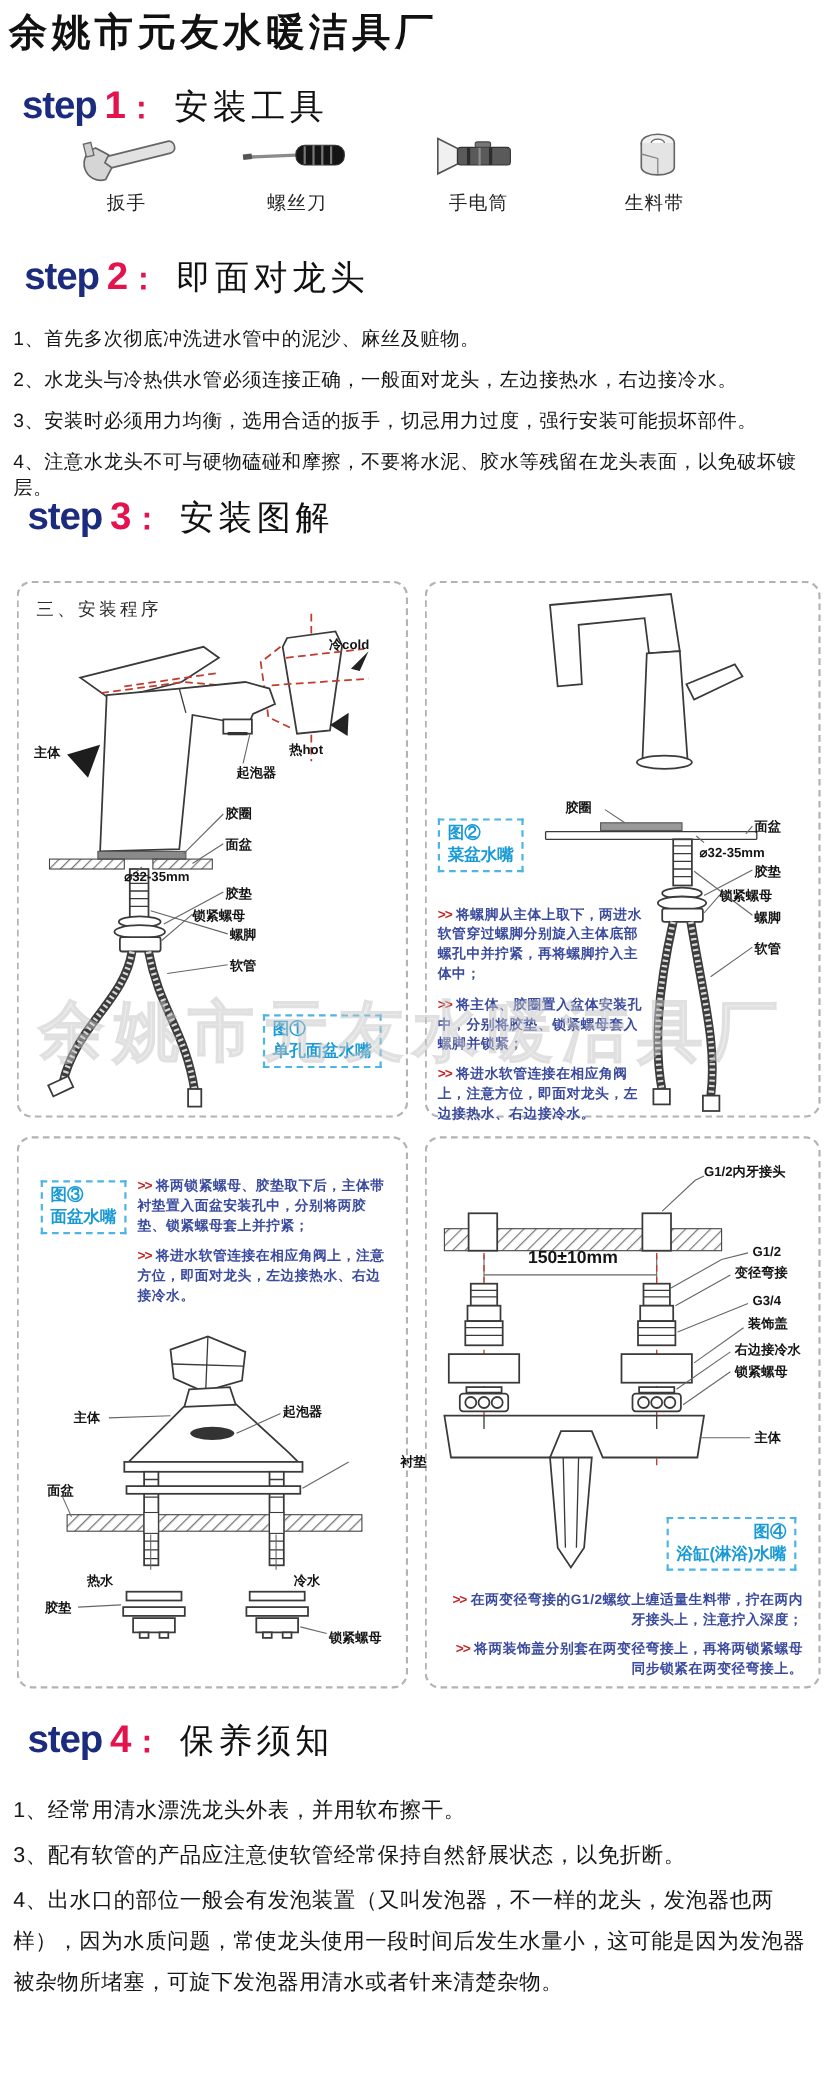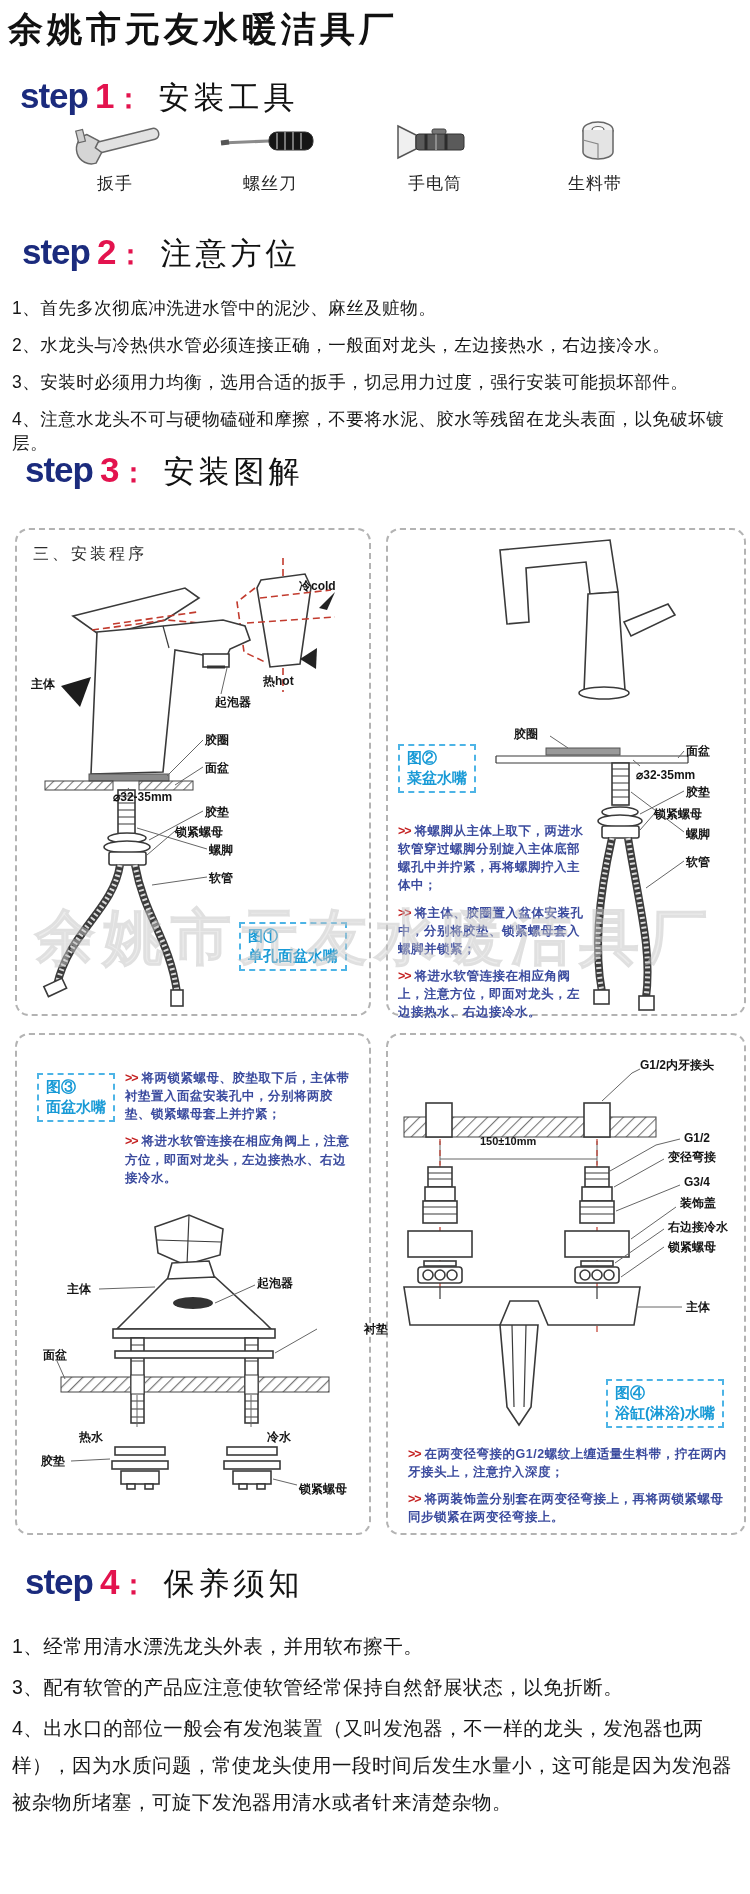--- a/index.html
+++ b/index.html
@@ -91,21 +91,21 @@
       <ellipse cx="58" cy="12" rx="15" ry="8" fill="#f2f2f2" stroke="#666" stroke-width="1.5"></ellipse>
       <ellipse cx="58" cy="12" rx="6" ry="3.5" fill="#fff" stroke="#666" stroke-width="1.2"></ellipse>
       <path d="M43,12 L43,34 a15,7 0 0 0 30,0 L73,12" fill="#e4e4e4" stroke="#666" stroke-width="1.5"></path>
       <path d="M43,22 L58,26 L58,40" fill="none" stroke="#888" stroke-width="1.2"></path>
     </svg>
     <span class="tlabel">生料带</span>
   </div>
 </div>
 
 <div class="step-line" style="top:232px;left:22px;">
-  <span class="sw">step</span><span class="sn">2</span><span class="sc">：</span><span class="st">注意方位</span>
+  <span class="sw">step</span><span class="sn">2</span><span class="sc">：</span><span class="st">即面对龙头</span>
 </div>
 
 <div class="notes" style="top:296px;">
   <div class="nline">1、首先多次彻底冲洗进水管中的泥沙、麻丝及赃物。</div>
   <div class="nline">2、水龙头与冷热供水管必须连接正确，一般面对龙头，左边接热水，右边接冷水。</div>
   <div class="nline">3、安装时必须用力均衡，选用合适的扳手，切忌用力过度，强行安装可能损坏部件。</div>
   <div class="nline">4、注意水龙头不可与硬物磕碰和摩擦，不要将水泥、胶水等残留在龙头表面，以免破坏镀层。</div>
 </div>
 
 <div class="step-line" style="top:450px;left:25px;">
@@ -294,21 +294,21 @@
   <span class="lbl" style="left:50px;top:246px;">主体</span>
   <span class="lbl" style="left:240px;top:240px;">起泡器</span>
   <span class="lbl" style="left:302px;top:286px;margin-left:45px;">衬垫</span>
   <span class="lbl" style="left:26px;top:312px;">面盆</span>
   <span class="lbl" style="left:62px;top:394px;">热水</span>
   <span class="lbl" style="left:250px;top:394px;">冷水</span>
   <span class="lbl" style="left:24px;top:418px;">胶垫</span>
   <span class="lbl" style="left:282px;top:446px;">锁紧螺母</span>
 </div>
 
-<div class="panel" style="left:386px;top:1033px;width:356px;height:498px;">
+<div class="panel" style="left:386px;top:1033px;width:356px;height:498px;text-align:right;">
   <svg class="psvg" width="356" height="498" viewBox="0 0 356 498">
     <defs>
       <pattern id="hD" width="8" height="8" patternUnits="userSpaceOnUse" patternTransform="rotate(45)">
         <line x1="0" y1="0" x2="0" y2="8" stroke="#777" stroke-width="2.2"></line>
       </pattern>
     </defs>
 
     <rect x="16" y="82" width="252" height="20" fill="url(#hD)" stroke="#444"></rect>
     <rect x="38" y="68" width="26" height="34" class="ln"></rect>
     <rect x="196" y="68" width="26" height="34" class="ln"></rect>
@@ -350,21 +350,21 @@
 
     <polyline points="222,136 268,110 292,104" class="ld"></polyline>
     <line x1="226" y1="152" x2="276" y2="124" class="ld"></line>
     <line x1="228" y1="176" x2="292" y2="150" class="ld"></line>
     <line x1="243" y1="204" x2="288" y2="172" class="ld"></line>
     <line x1="227" y1="228" x2="276" y2="194" class="ld"></line>
     <line x1="233" y1="242" x2="276" y2="212" class="ld"></line>
     <line x1="248" y1="272" x2="294" y2="272" class="ld"></line>
   </svg>
   <span class="lbl" style="left:252px;top:22px;">G1/2内牙接头</span>
-  <span class="lbl" style="left:92px;top:100px;font-size:11px;">150±10mm</span>
+  <span class="lbl" style="left:92px;top:100px;font-size:16px;">150±10mm</span>
   <span class="lbl" style="left:296px;top:96px;">G1/2</span>
   <span class="lbl" style="left:280px;top:114px;">变径弯接</span>
   <span class="lbl" style="left:296px;top:140px;">G3/4</span>
   <span class="lbl" style="left:292px;top:160px;">装饰盖</span>
   <span class="lbl" style="left:280px;top:184px;">右边接冷水</span>
   <span class="lbl" style="left:280px;top:204px;">锁紧螺母</span>
   <span class="lbl" style="left:298px;top:264px;">主体</span>
   <div class="figbox" style="left:218px;top:344px;">
     <span class="figno">图④</span>
     <span class="figtitle">浴缸(淋浴)水嘴</span>

